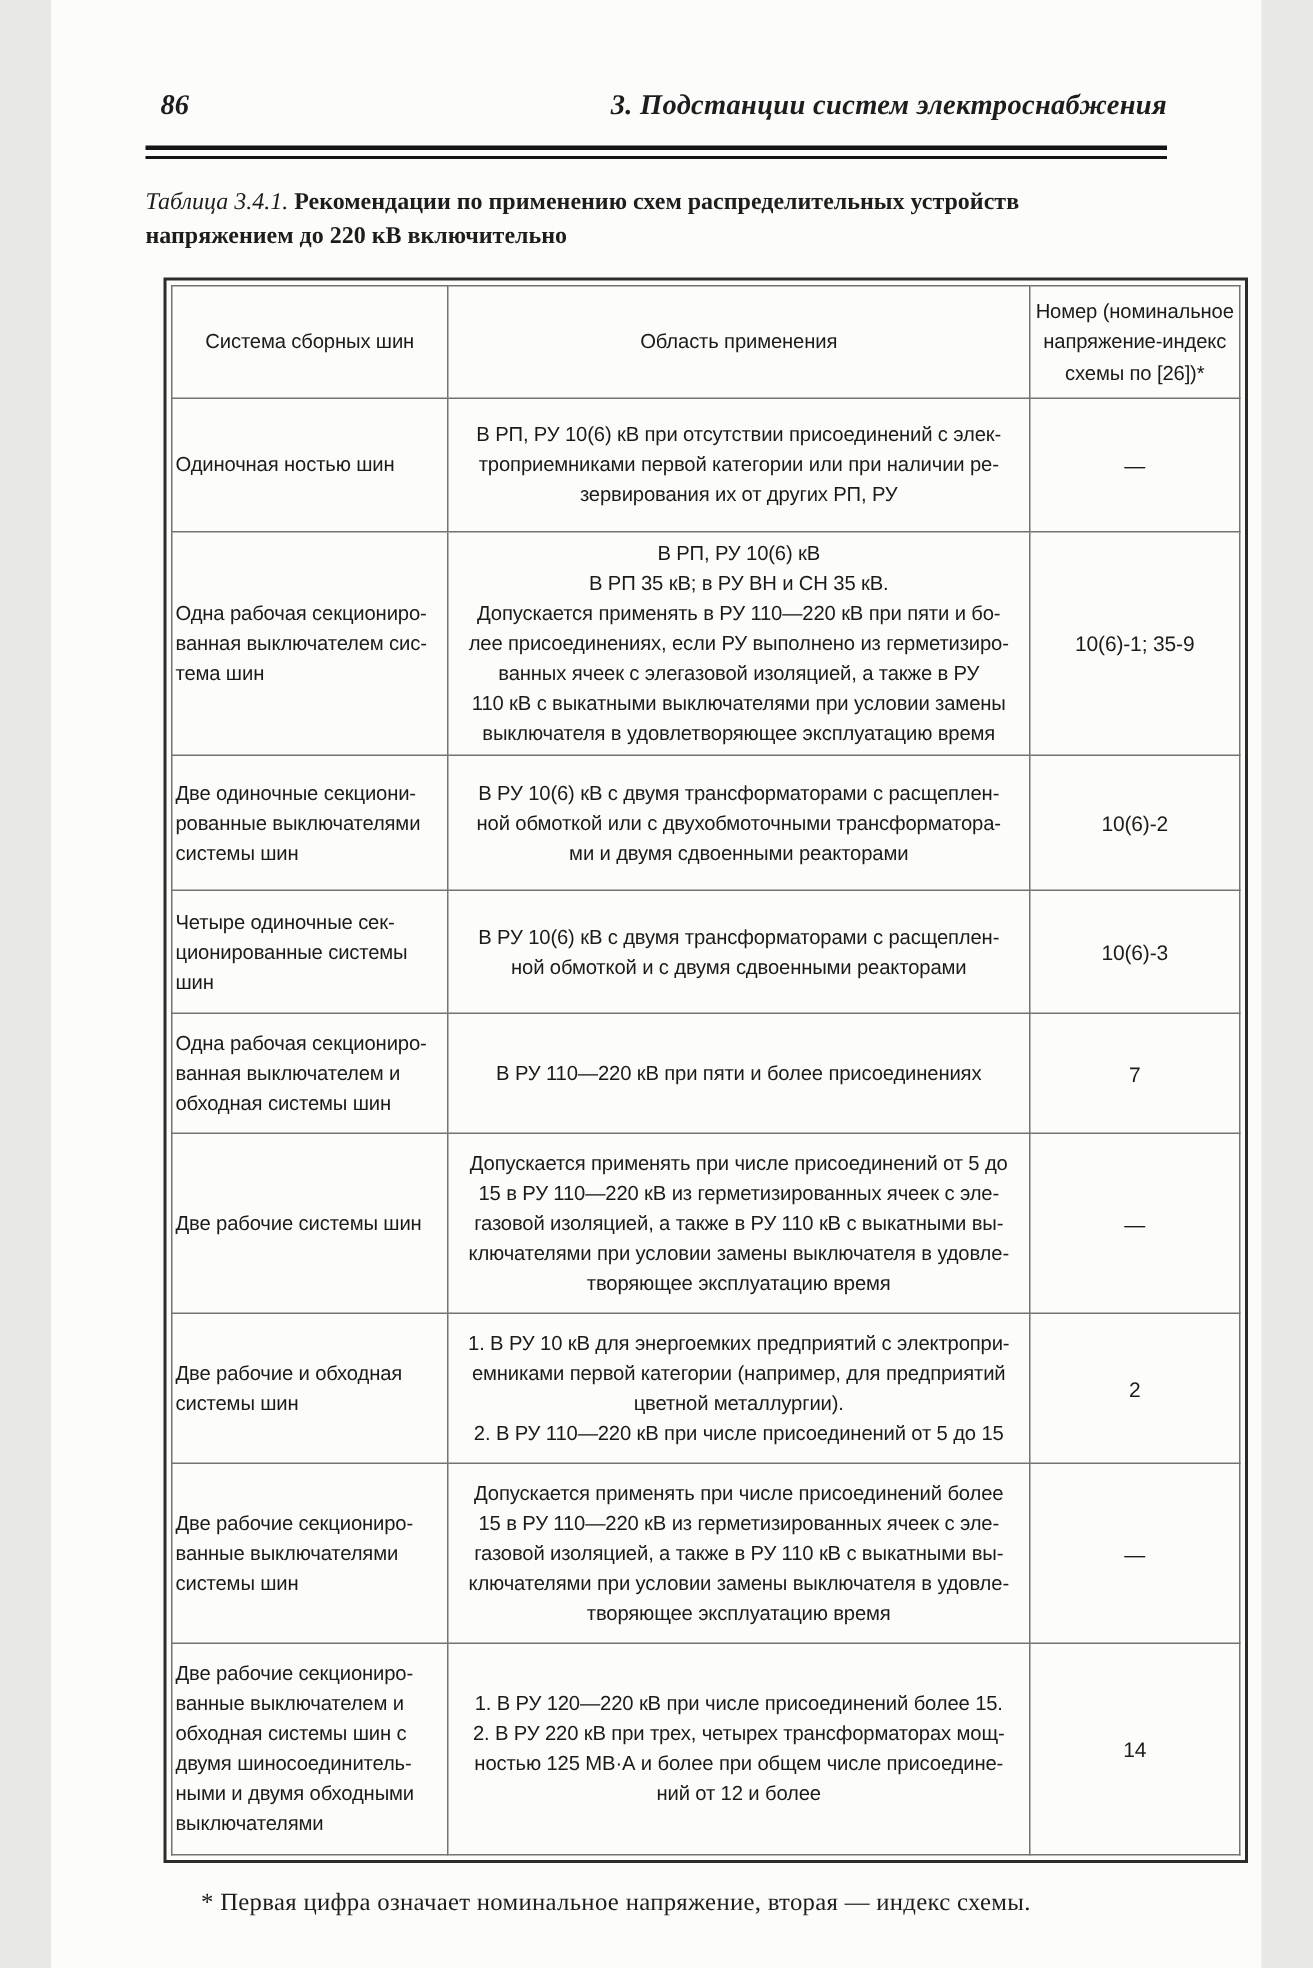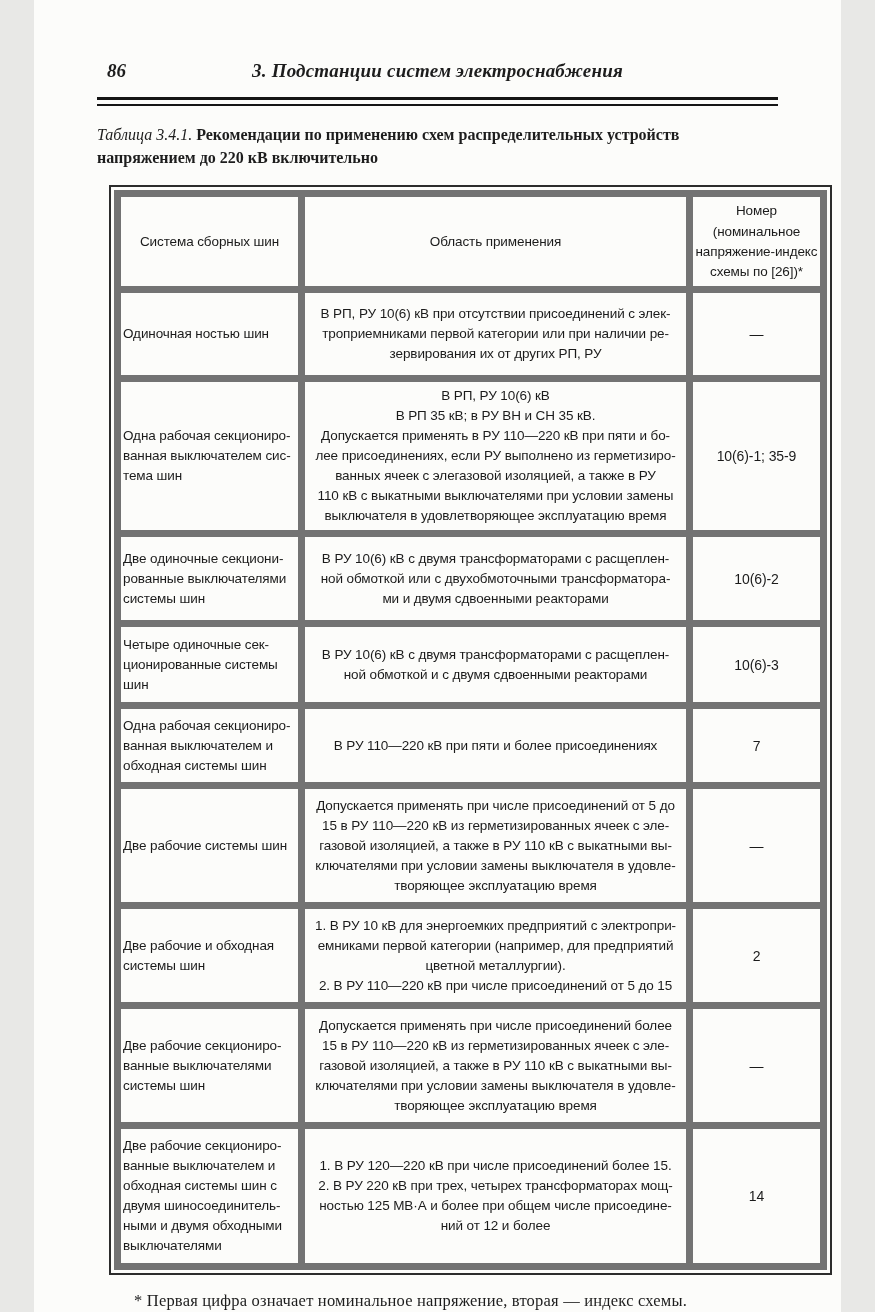--- a/index.html
+++ b/index.html
@@ -13,21 +13,21 @@
     color:#1d1d1d;
     font-family:"Liberation Serif", serif;
   }
   
   .page-header{position:relative;height:30px;}
   .pagenum{
     position:absolute;left:10px;top:0;
     font-style:italic;font-weight:bold;font-size:19px;
   }
   .chapter{
-    display:block;text-align:center;
+    display:block;text-align:right;
     font-style:italic;font-weight:bold;font-size:19px;
     letter-spacing:.2px;
   }
   .double-rule{
     margin-top:7px;height:4px;
     border-top:3px solid #151515;
     border-bottom:2px solid #151515;
   }
   
   .caption{
@@ -49,21 +49,21 @@
     width:100%;
     border-collapse:collapse;
     table-layout:fixed;
     border:1px solid #3a3a3a;
     font-family:"Liberation Sans", sans-serif;
     font-size:13.5px;
     letter-spacing:-0.1px;
     color:#1b1b1b;
   }
   table.rec th, table.rec td{
-    border:7px solid #737373;
+    border:1px solid #737373;
     vertical-align:middle;
     white-space:pre-line;
     padding:4px 2px;
     box-sizing:border-box;
   }
   table.rec th{
     font-weight:normal;
     text-align:center;
     line-height:1.5;
   }

